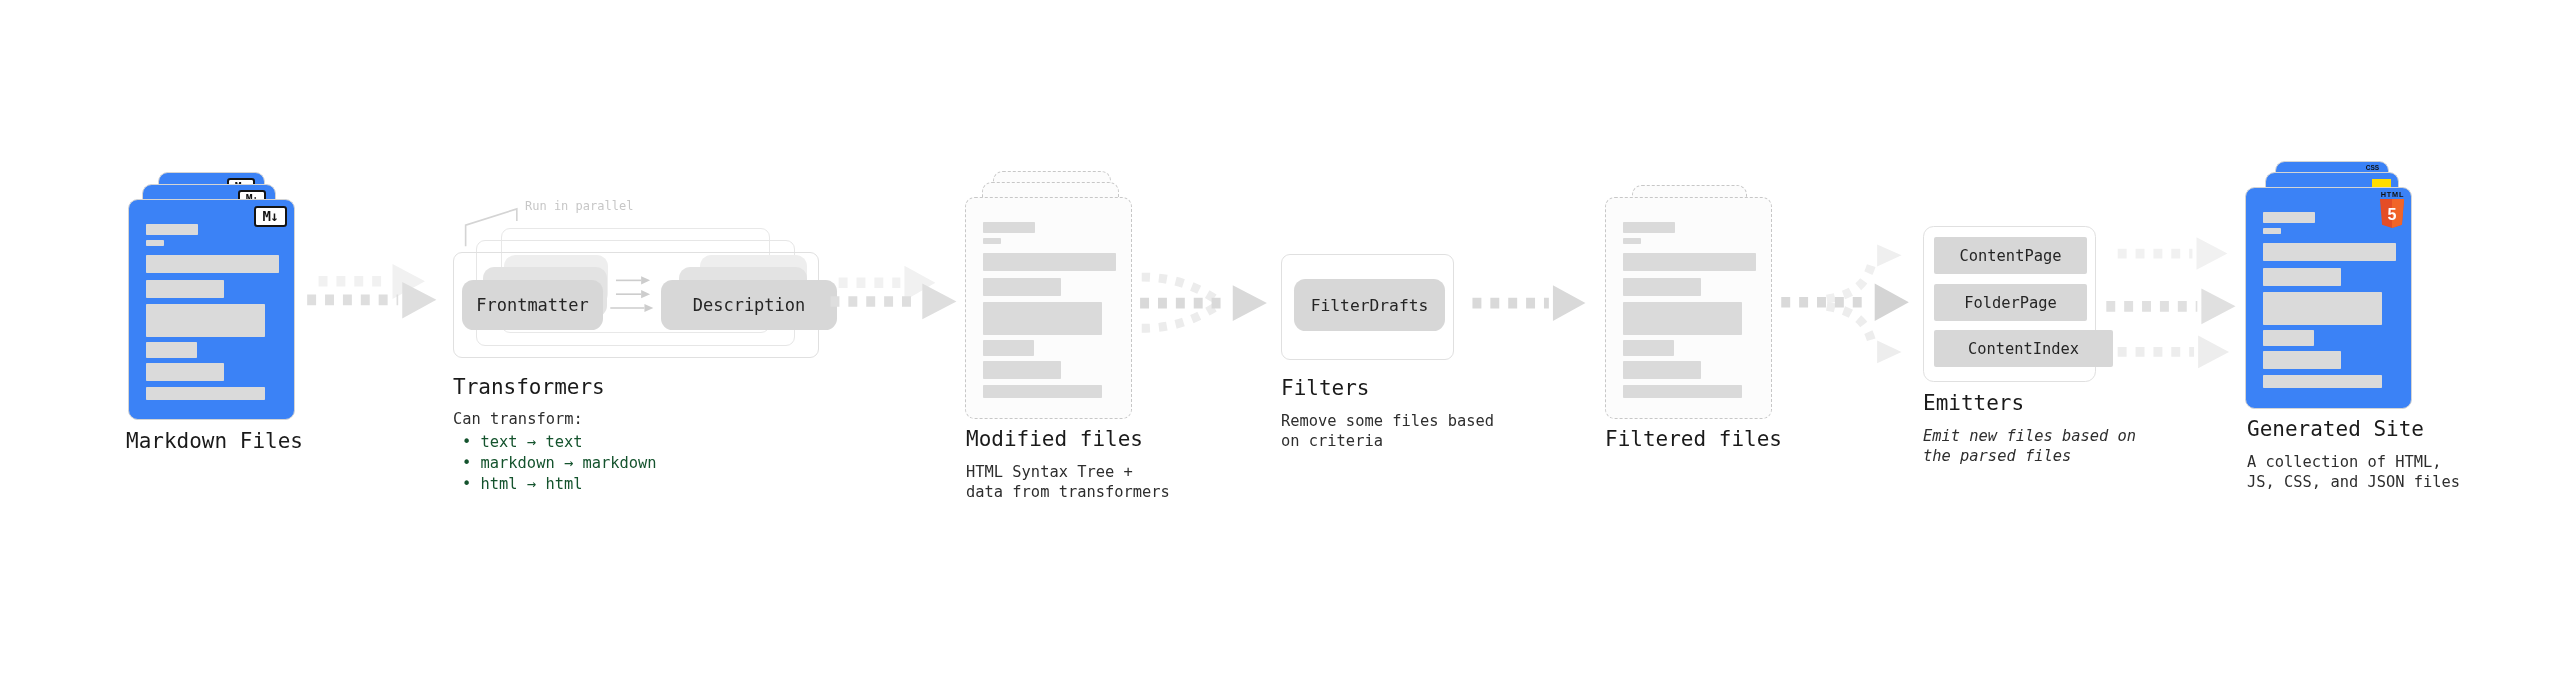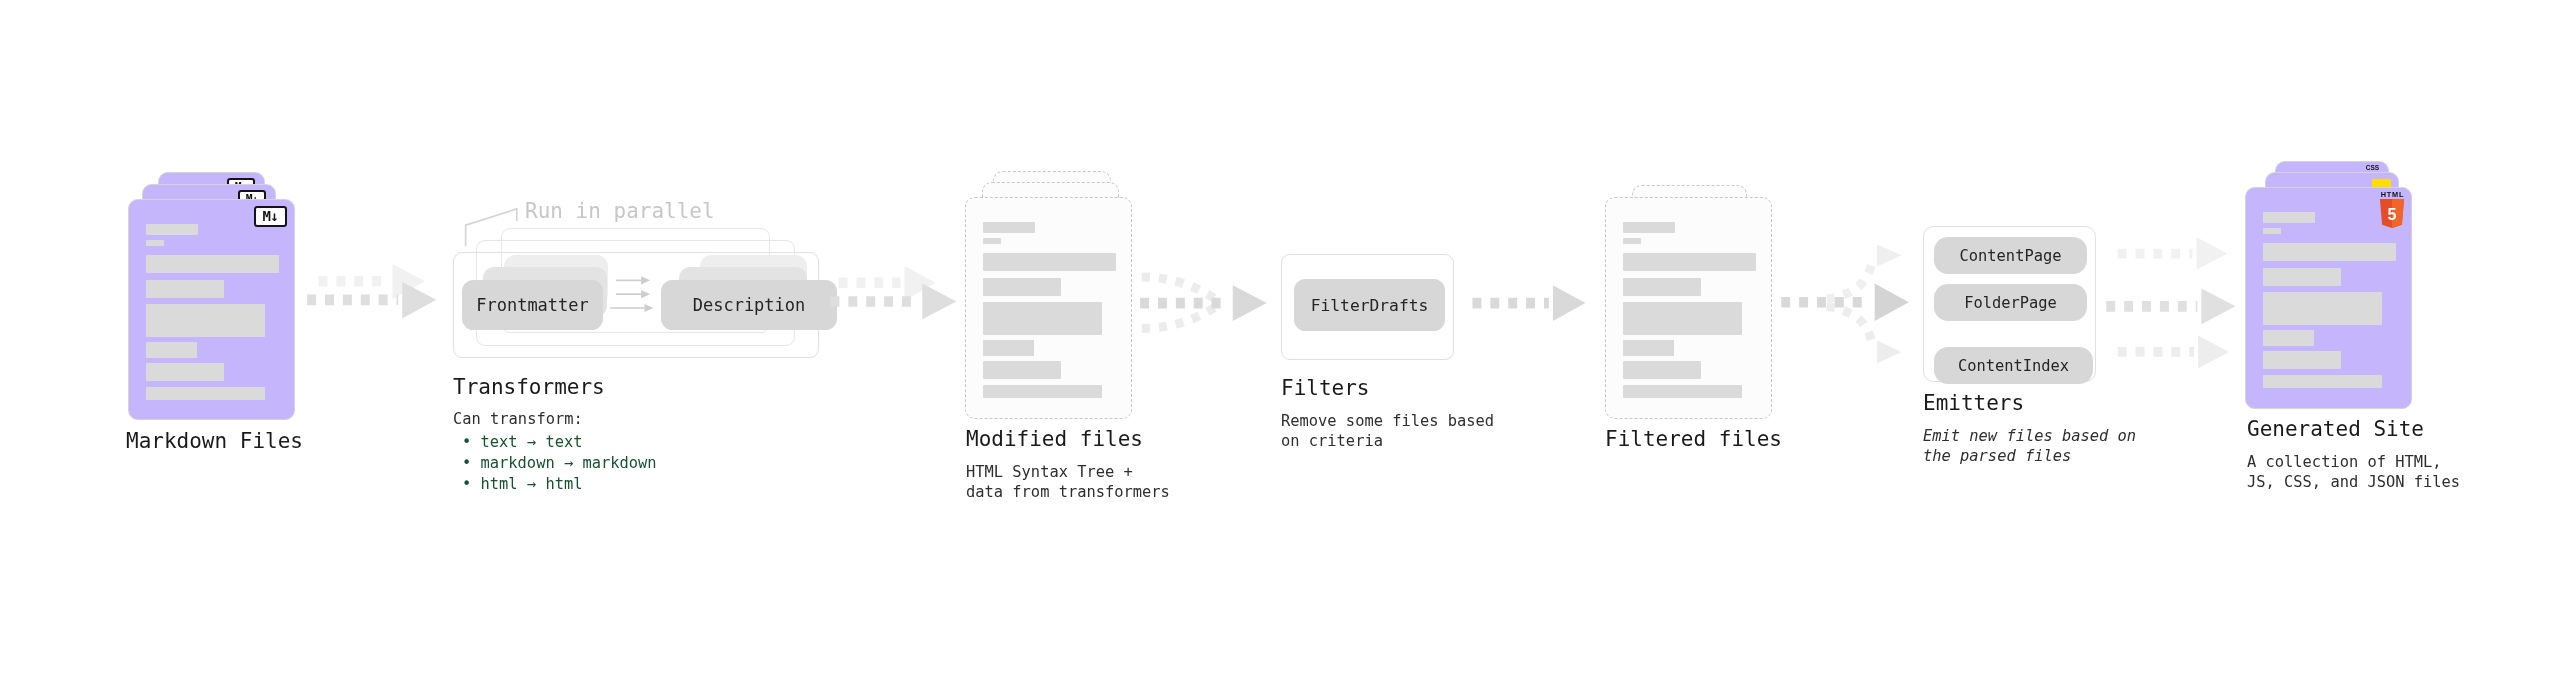--- a/index.html
+++ b/index.html
@@ -6,21 +6,21 @@
   #canvas{
     position:relative;width:2576px;height:681px;background:#ffffff;
     font-family:"DejaVu Sans Mono","Liberation Mono",monospace;
     color:#1f1f1f;overflow:hidden;
   }
   .abs{position:absolute;}
 
   
   .doc{
     position:absolute;box-sizing:border-box;border-radius:9.8px;
-    background:#c4b5fd;border:1.6px solid #d4d4d4;
+    background:#3b82f6;border:1.6px solid #d4d4d4;
   }
   .doc.dashed{border:1.6px dashed #c7c7c7;background:#fcfcfc;}
   .doc .bar{background:#dadada;margin-left:17px;border-radius:0.8px;}
   .b1{width:52px;height:11.4px;margin-top:23.6px;}
   .b2{width:18px;height:5.7px;margin-top:4.9px;}
   .b3{width:133px;height:18px;margin-top:9.8px;}
   .b4{width:78px;height:18px;margin-top:6.5px;}
   .b5{width:119px;height:32.5px;margin-top:6.5px;}
   .b6{width:51px;height:16.3px;margin-top:4.9px;}
   .b7{width:78px;height:18px;margin-top:4.9px;}
@@ -46,27 +46,27 @@
   
   .frame{position:absolute;box-sizing:border-box;border:1.6px solid #e0e0e0;border-radius:9px;background:transparent;}
   .frame.filled{background:#ffffff;}
   .pill{
     position:absolute;box-sizing:border-box;border-radius:11.4px;background:#d7d7d7;
     display:flex;align-items:center;justify-content:center;
     font-size:17px;color:#252525;
   }
   .pill.ghost1{background:#e3e3e3;}
   .pill.ghost2{background:#eeeeee;}
-  .pill.em{font-size:15.4px;border-radius:14px;}
+  .pill.em{font-size:15.4px;border-radius:2px;}
 
   
   .sec-title{position:absolute;font-size:21px;color:#1a1a1a;white-space:nowrap;}
   .sec-desc{position:absolute;font-size:15.4px;line-height:19.5px;color:#2e2e2e;white-space:pre-line;}
   .bullet{position:absolute;font-size:15.4px;color:#14532d;white-space:nowrap;}
-  .annotation{position:absolute;font-size:21px;color:#c7c7c7;white-space:nowrap;}
+  .annotation{position:absolute;font-size:12px;color:#c7c7c7;white-space:nowrap;}
 
   svg.overlay{position:absolute;left:0;top:0;pointer-events:none;}
 </style>
 </head>
 <body>
 
 <div id="canvas">
 
   <div>
     <div class="doc abs" style="left:158px;top:172px;width:107px;height:49px;">
@@ -149,21 +149,21 @@
       <div class="bar b7"></div>
       <div class="bar b8"></div>
     </div>
     <div class="sec-title" style="left:1605px;top:427px;">Filtered files</div>
   </div>
 
   <div>
     <div class="frame filled" style="left:1923px;top:226px;width:173px;height:156px;border-radius:10.6px;"></div>
     <div class="pill em" style="left:1934px;top:237px;width:153px;height:37px;">ContentPage</div>
     <div class="pill em" style="left:1934px;top:284px;width:153px;height:37px;">FolderPage</div>
-    <div class="pill em" style="left:1934px;top:347px;width:159px;height:37px;">ContentIndex</div>
+    <div class="pill em" style="left:1934px;top:330px;width:179px;height:37px;">ContentIndex</div>
     <div class="sec-title" style="left:1923px;top:391px;">Emitters</div>
     <div class="sec-desc" style="left:1923px;top:427px;font-style:italic;">Emit new files based on
 the parsed files</div>
   </div>
 
   <div>
     <div class="doc" style="left:2275px;top:161px;width:114px;height:41px;">
       <div class="css-badge">
         <span class="word">CSS</span>
         <span class="rule"></span>

